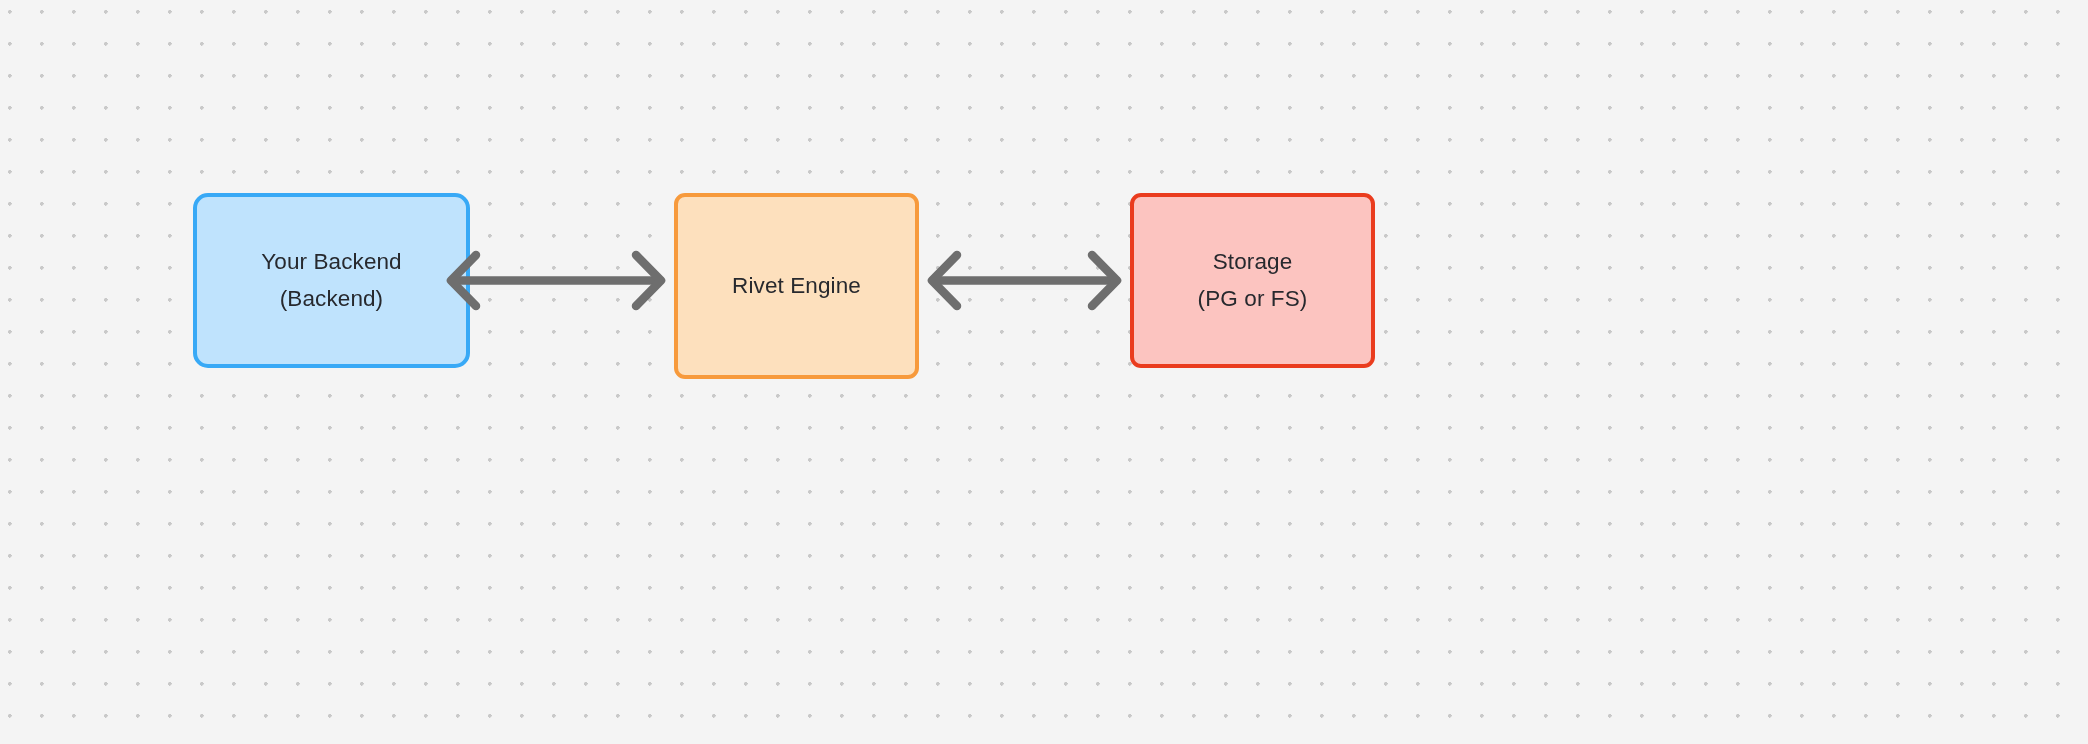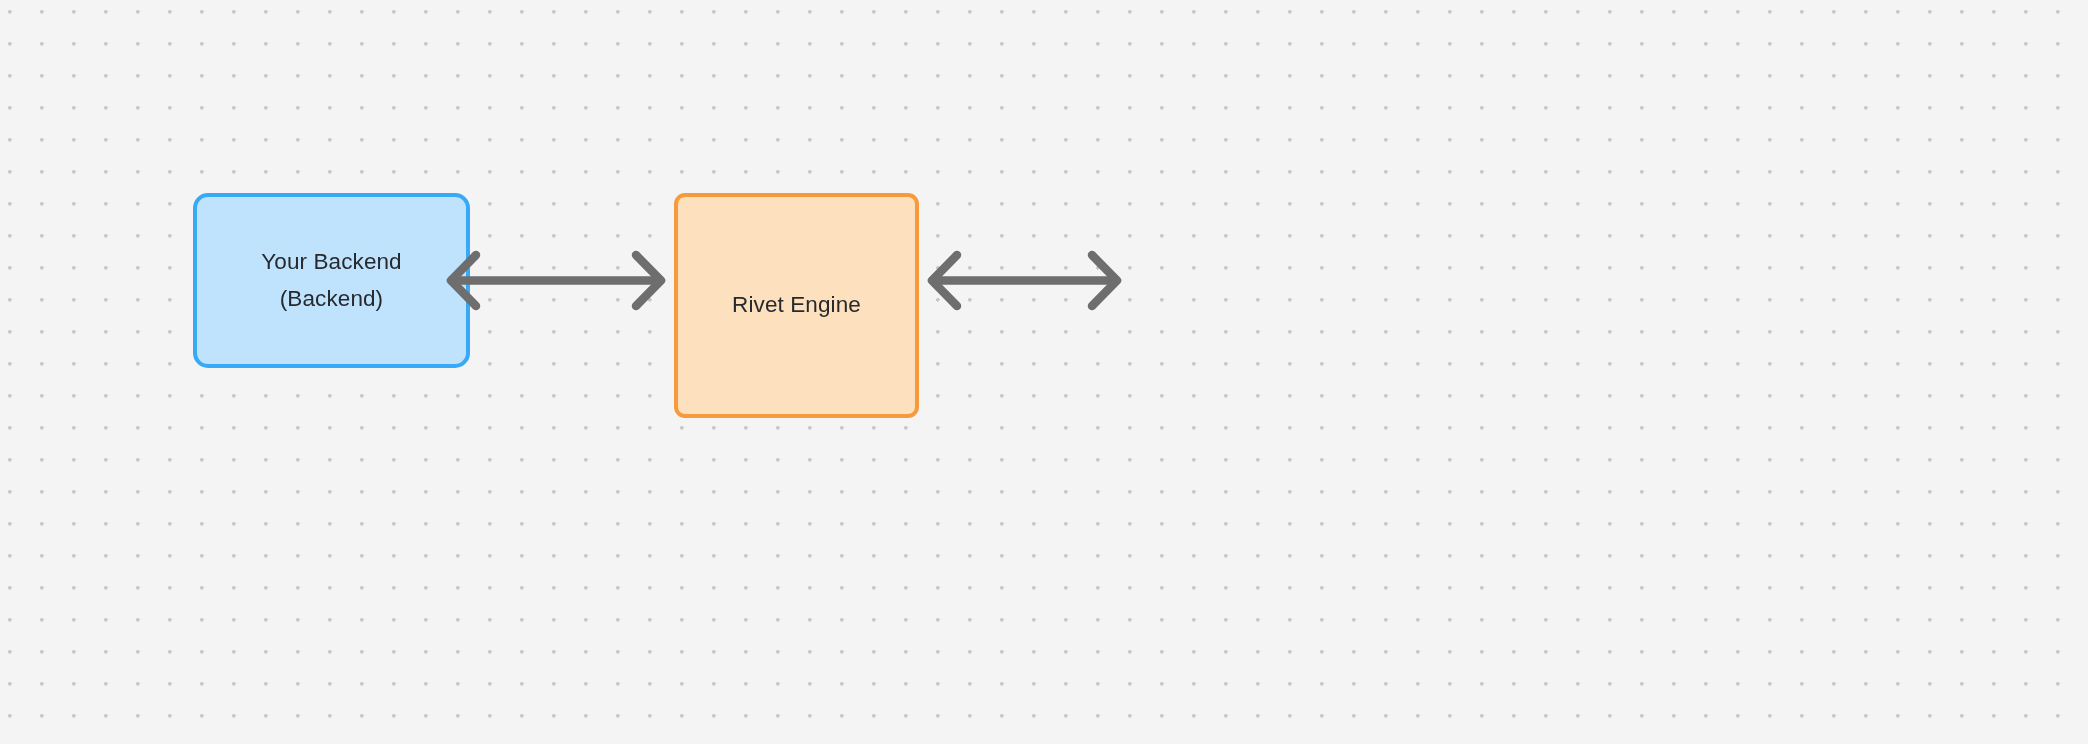--- a/index.html
+++ b/index.html
@@ -50,21 +50,21 @@
 
   #node-backend {
     left: 193px;  top: 193px;
     width: 277px; height: 175px;
     background: #bfe3fd;
     border-color: #38a9f6;
     border-radius: 15px;
   }
   #node-engine {
     left: 674px;  top: 193px;
-    width: 245px; height: 225px;
+    width: 245px; height: 186px;
     background: #fde0bd;
     border-color: #f79a3c;
   }
   #node-storage {
     left: 1130px; top: 193px;
     width: 245px; height: 175px;
     background: #fcc4c0;
     border-color: #ea3c1e;
   }
 
@@ -116,14 +116,18 @@
   <div class="connector" id="connector-engine-storage">
     <svg viewBox="0 0 211 75" preserveAspectRatio="none">
       <g fill="none" stroke="#6e6e6e" stroke-width="8.5" stroke-linecap="round" stroke-linejoin="round">
         <line x1="14" y1="37.5" x2="197" y2="37.5"></line>
         <polyline points="38,12 13,37.5 38,63"></polyline>
         <polyline points="173,12 198,37.5 173,63"></polyline>
       </g>
     </svg>
   </div>
 
+  <div class="node" id="node-storage">
+    <span class="line">Storage</span>
+    <span class="line">(PG or FS)</span>
+  </div>
 
 </div>
 
 </body></html>

